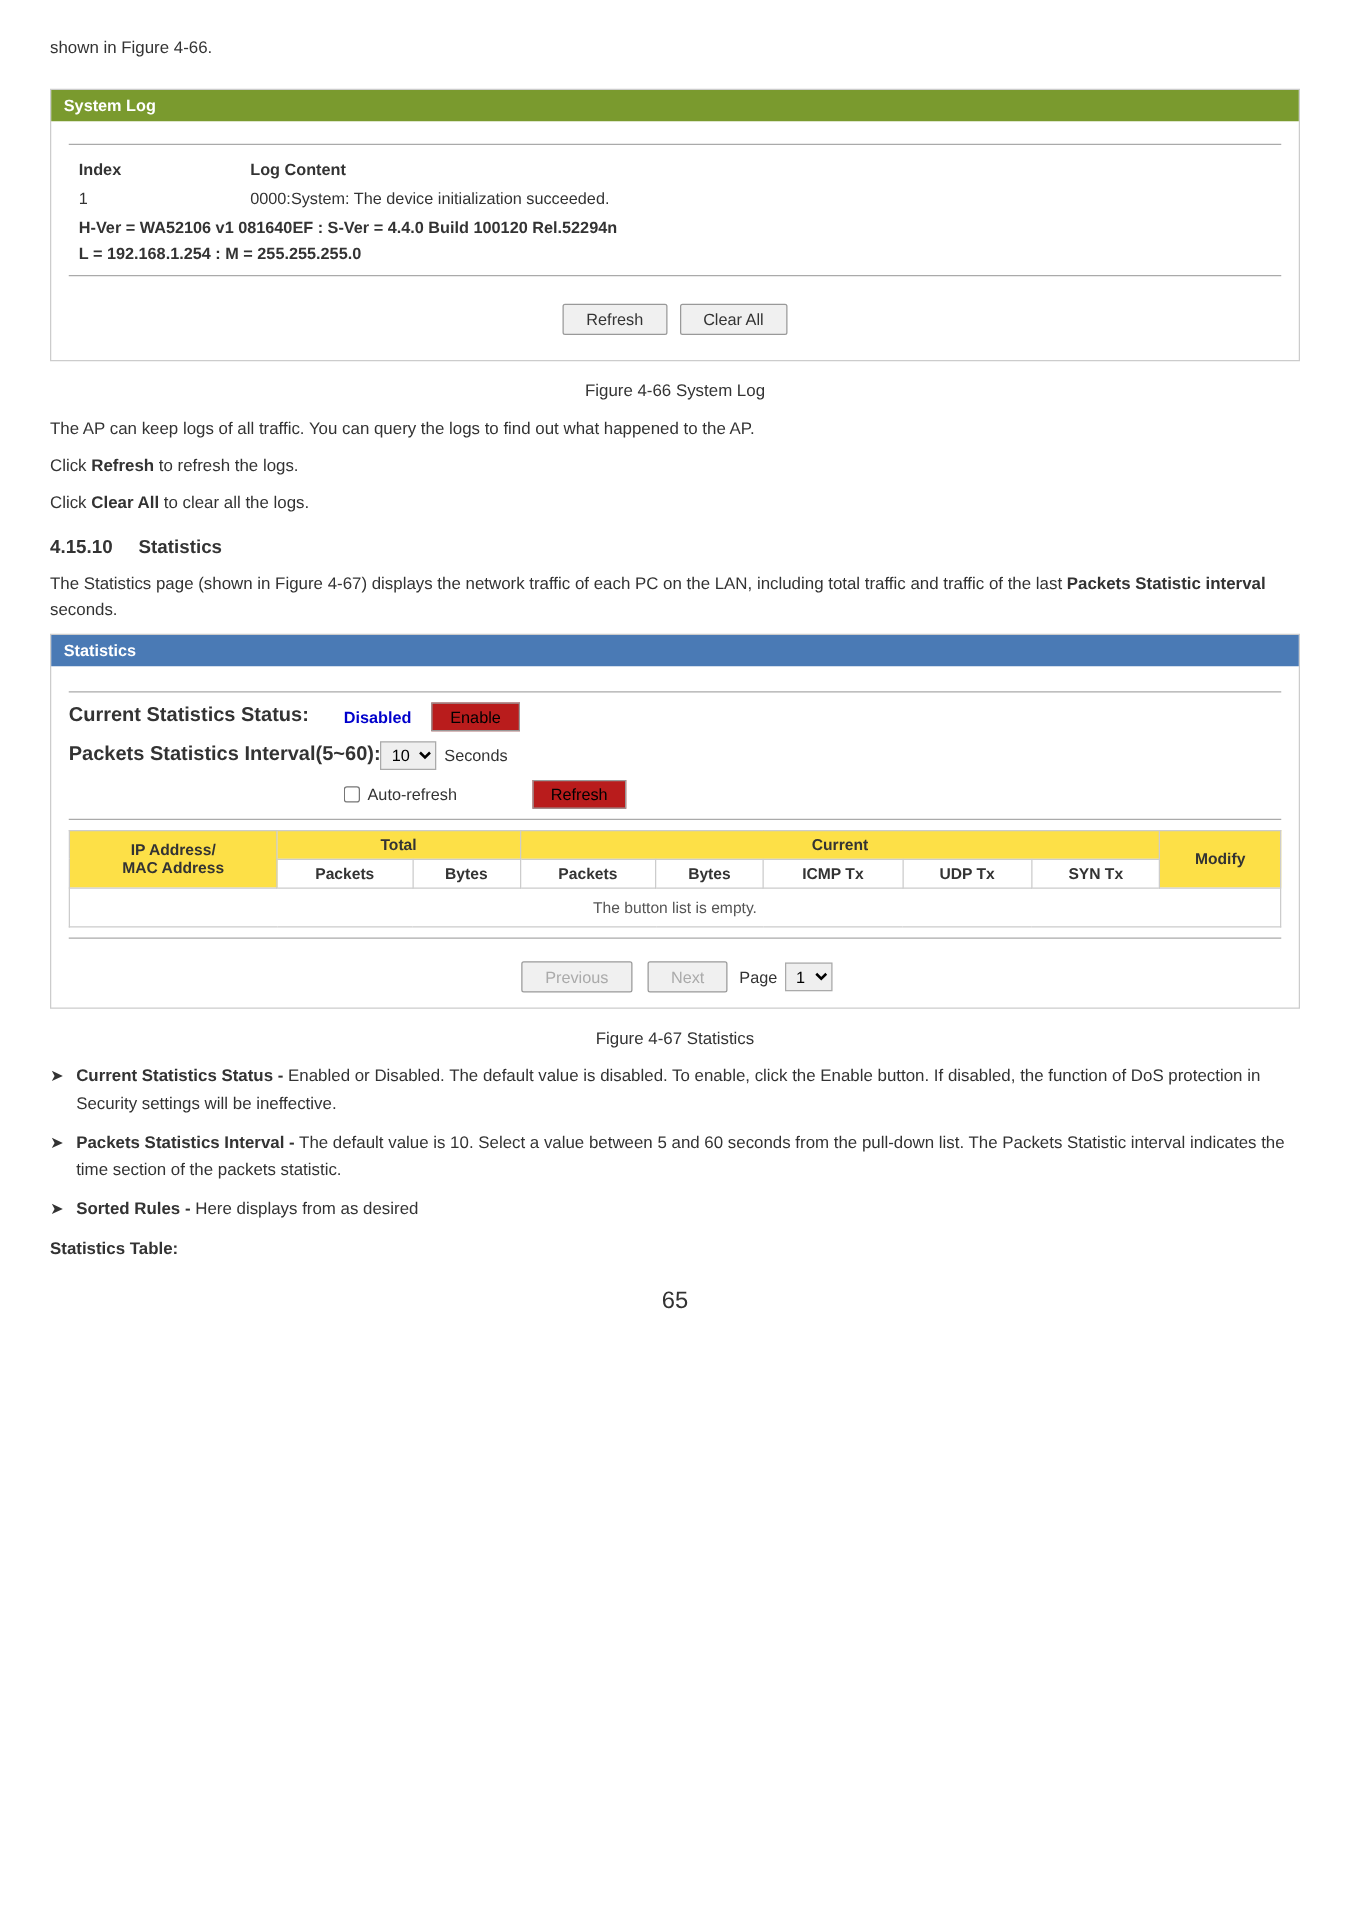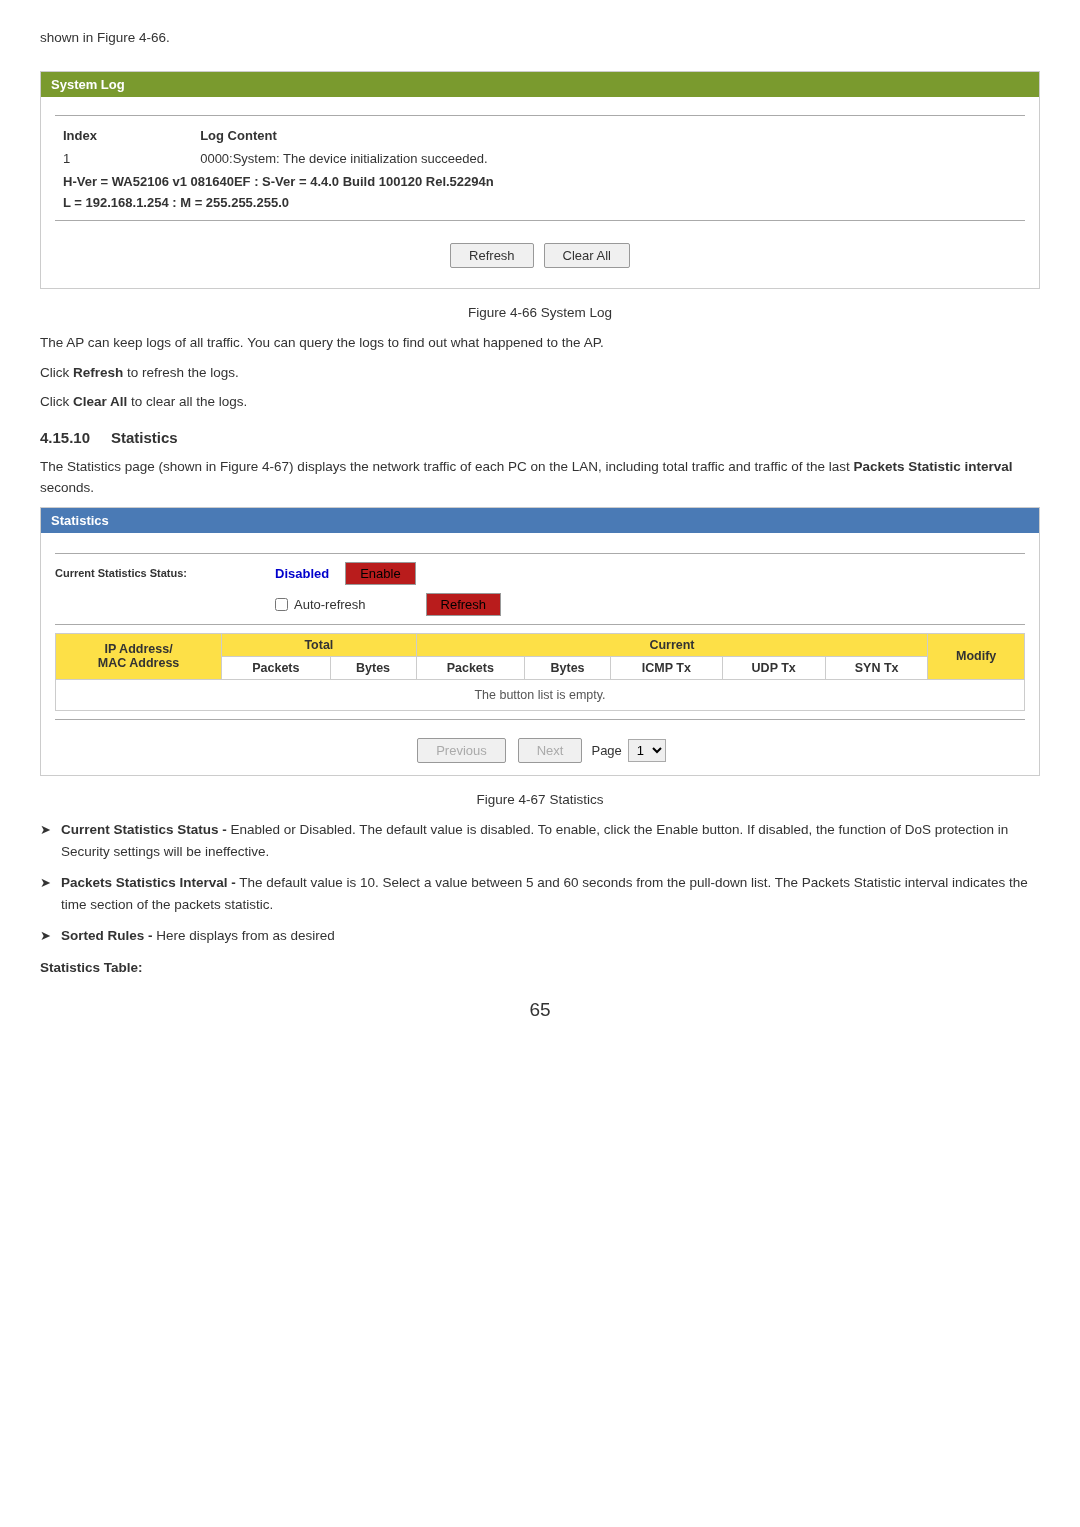--- a/index.html
+++ b/index.html
@@ -103,21 +103,21 @@
     }
     .stats-row {
       display: flex;
       align-items: center;
       margin-bottom: 8px;
       font-size: 13px;
     }
     .stats-label {
       font-weight: bold;
       min-width: 220px;
-      font-size: 11px;
+      font-size: 16px;
     }
     .stats-value {
       color: #00c;
       font-weight: bold;
       margin-right: 16px;
       font-size: 13px;
     }
     .stats-input-row {
       display: flex;
       align-items: center;
@@ -272,20 +272,34 @@
   <div class="panel-header blue">Statistics</div>
   <div class="stats-form">
     <hr class="divider">
 
     <div class="stats-row">
       <span class="stats-label">Current Statistics Status:</span>
       <span class="stats-value">Disabled</span>
       <button class="enable-btn">Enable</button>
     </div>
 
+    <div class="stats-row">
+      <span class="stats-label">Packets Statistics Interval(5~60):</span>
+      <div class="stats-input-row">
+        <select class="small-select">
+          <option value="10" selected="">10</option>
+          <option value="5">5</option>
+          <option value="15">15</option>
+          <option value="20">20</option>
+          <option value="30">30</option>
+          <option value="60">60</option>
+        </select>
+        <span>Seconds</span>
+      </div>
+    </div>
 
     <div class="stats-row" style="margin-left:220px;">
       <div class="checkbox-row">
         <input type="checkbox" style="">
         <span>Auto-refresh</span>
       </div>
       <button class="enable-btn" style="margin-left:60px;">Refresh</button>
     </div>
 
     <hr class="divider">

